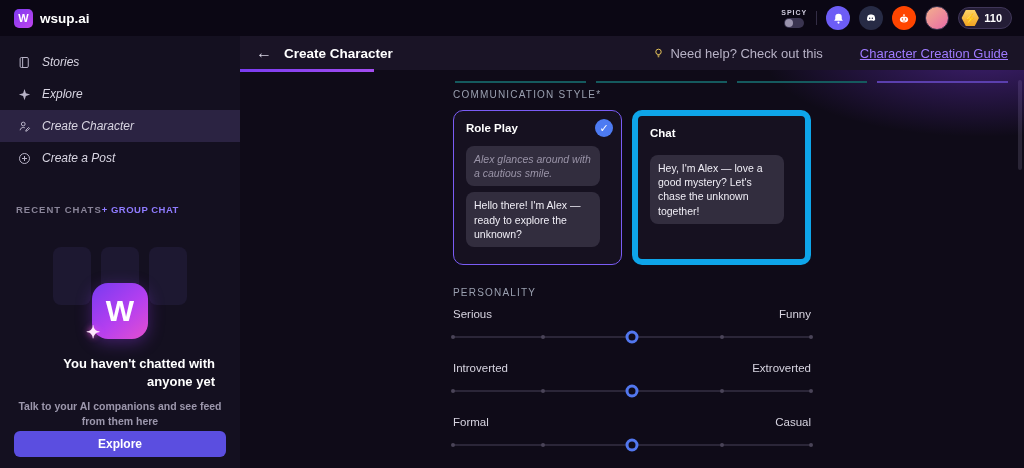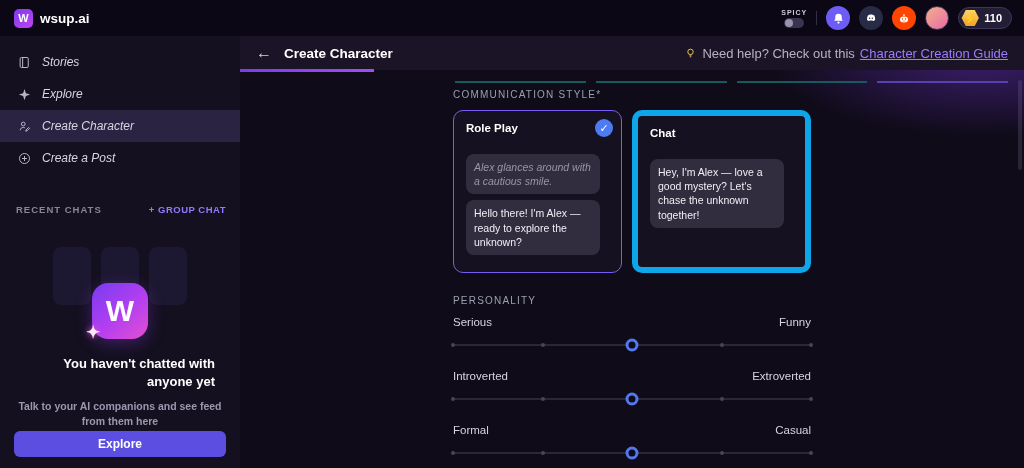--- a/index.html
+++ b/index.html
@@ -32,21 +32,21 @@
   .coin-count { font-size:11px; font-weight:bold; color:#fff; }
 
   
   .sidebar { position:absolute; top:36px; left:0; width:240px; height:432px; background:#141020; z-index:20;
              display:flex; flex-direction:column; }
   .nav { padding-top:10px; }
   .nav-item { height:32px; display:flex; align-items:center; gap:10px; padding:0 16px; cursor:pointer;
               color:#d9d6e3; font-size:12px;font-style:italic; }
   .nav-item .nicon { width:16px; height:16px; color:#b9b4c8; display:flex; align-items:center; justify-content:center; font-size:13px; }
   .nav-item.active { background:#2b2342; }
-  .recent-row { margin-top:30px; display:flex; align-items:center; justify-content:space-between; padding:0 14px 0 16px; }
+  .recent-row { margin-top:30px; display:flex; align-items:center; padding:0 14px 0 16px; }
   .recent-label { font-size:9.5px; letter-spacing:1px; color:#8a8599; font-weight:bold; }
   .group-chat { font-size:9.5px; letter-spacing:.5px; color:#8f7bff; font-weight:bold; cursor:pointer; background:none; border:none;
                 font-family:"Liberation Sans",sans-serif; }
   .empty { display:flex; flex-direction:column; align-items:center; }
   .ghosts { display:flex; gap:10px; margin-top:32px; }
   .ghost { width:38px; height:58px; border-radius:8px; background:#1d1831; }
   .big-logo { width:56px; height:56px; border-radius:16px; margin-top:-22px; position:relative; z-index:2;
               background:linear-gradient(140deg,#7e3bf0 5%,#b43ff0 55%,#e44fd0 100%);
               color:#fff; font-size:30px; font-weight:bold; display:flex; align-items:center; justify-content:center;
               box-shadow:0 4px 16px rgba(150,60,240,.35); }
@@ -57,38 +57,38 @@
   .explore-btn { position:absolute; bottom:11px; left:14px; right:14px; height:26px; border-radius:6px; border:none;
                  background:#5b4ee0; color:#fff; font-size:12px; font-weight:bold; cursor:pointer;
                  font-family:"Liberation Sans",sans-serif; }
 
   
   .main { position:absolute; top:36px; left:240px; width:784px; height:432px; background:#0f0b18; overflow:hidden; }
   .main-header { height:34px; background:#1a1426; display:flex; align-items:center; gap:12px; padding:0 16px; position:relative; z-index:5; }
   .back { font-size:16px; color:#d6d3e2; cursor:pointer; }
   .page-title { font-size:13.5px; font-weight:bold; color:#fff; }
   .help { margin-left:auto; display:flex; align-items:center; gap:5px; font-size:13px; color:#b7b2c6; }
-  .help a { color:#9f7bff; text-decoration:underline; cursor:pointer; }
+  .help a { color:#9f7bff; text-decoration:underline; cursor:pointer;margin-left:32px; }
   .title-underline { position:absolute; left:0; top:33px; width:134px; height:3px;
                      background:linear-gradient(90deg,#7a3cf0,#a34df0); z-index:6; }
   .glow { position:absolute; right:0; top:18px; width:280px; height:90px; pointer-events:none; z-index:1;
           background:radial-gradient(ellipse at 85% 0%, rgba(130,60,240,.40), transparent 65%); }
   .steps { margin:11px 16px 0 215px; display:flex; gap:10px; position:relative; z-index:2; }
   .steps .seg { flex:1; border-top:2px solid #155a5e; }
   .steps .seg.active { border-top-color:#5b3fae; }
   .scrollbar-thumb { position:absolute; right:2px; top:44px; width:4px; height:90px; border-radius:2px; background:#2a2536; }
 
   .content { width:358px; margin:6px auto 0; position:relative; z-index:2; }
   .sec-label { font-size:10px; font-weight:normal; letter-spacing:1.2px; color:#9aa0b0; margin-bottom:10px; }
 
   .cards { display:flex; gap:10px; margin-bottom:22px; }
   .card { flex:1; min-height:98px; border-radius:10px; padding:11px 12px; position:relative; cursor:pointer;
           background:#161120; border:6px solid #0ea5e9; }
   .card.selected { border:1.5px solid #7a5cf5; }
-  .card-title { font-size:11.5px; font-weight:bold; color:#fff; margin-bottom:20px; }
+  .card-title { font-size:11.5px; font-weight:bold; color:#fff; margin-bottom:12px; }
   .check { position:absolute; top:8px; right:8px; width:18px; height:18px; border-radius:50%; background:#4d7bf2;
            color:#fff; font-size:11px; display:flex; align-items:center; justify-content:center; }
   .bubble { max-width:94%; width:fit-content; background:#322d3e; border-radius:8px; padding:6px 8px;
             font-size:10.5px; line-height:1.35; color:#f0eef6; margin-bottom:6px; }
   .bubble.action { color:#9a94a8; font-style:italic; }
   .card.plain .bubble { margin-top:16px; }
 
   .slider { margin-bottom:17px; }
   .slider-labels { display:flex; justify-content:space-between; font-size:11.5px; color:#d7d4e0; margin-bottom:9px; }
   .track { position:relative; height:16px; cursor:pointer; }

